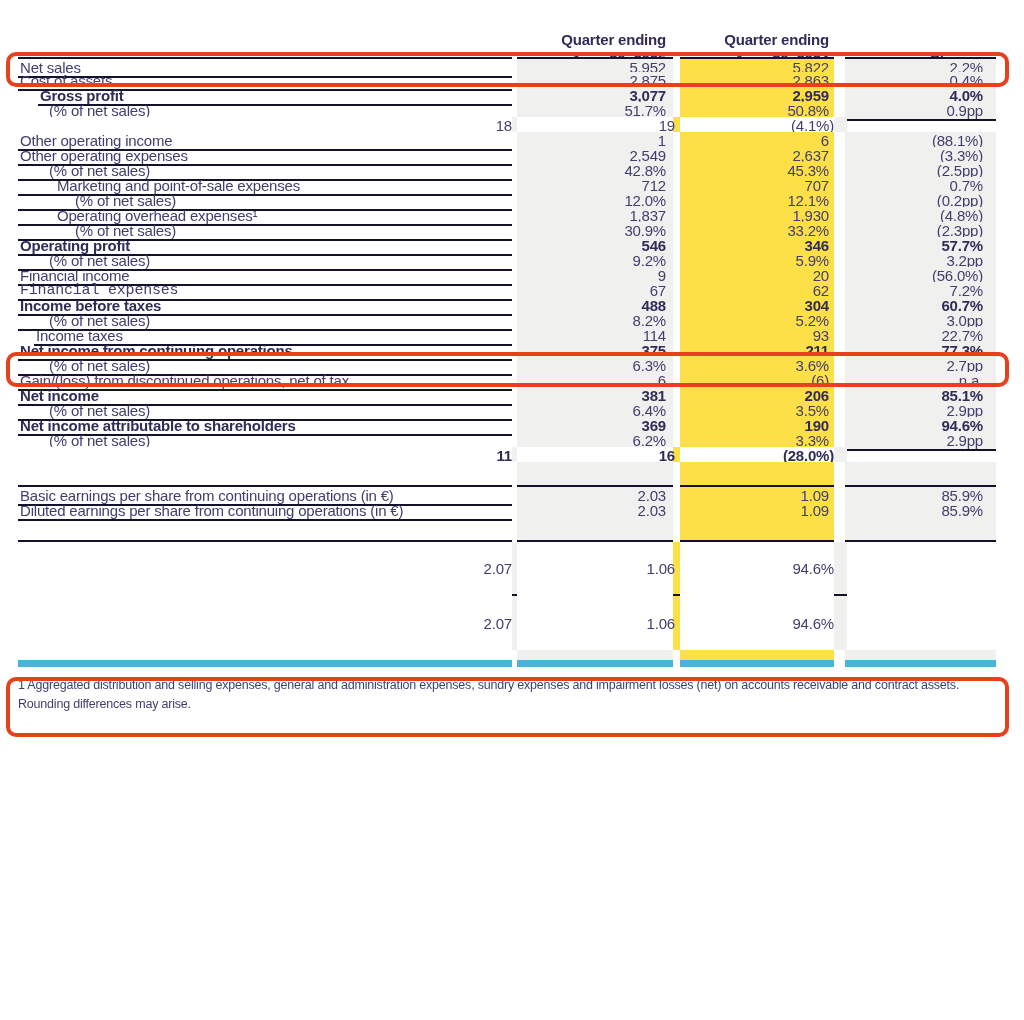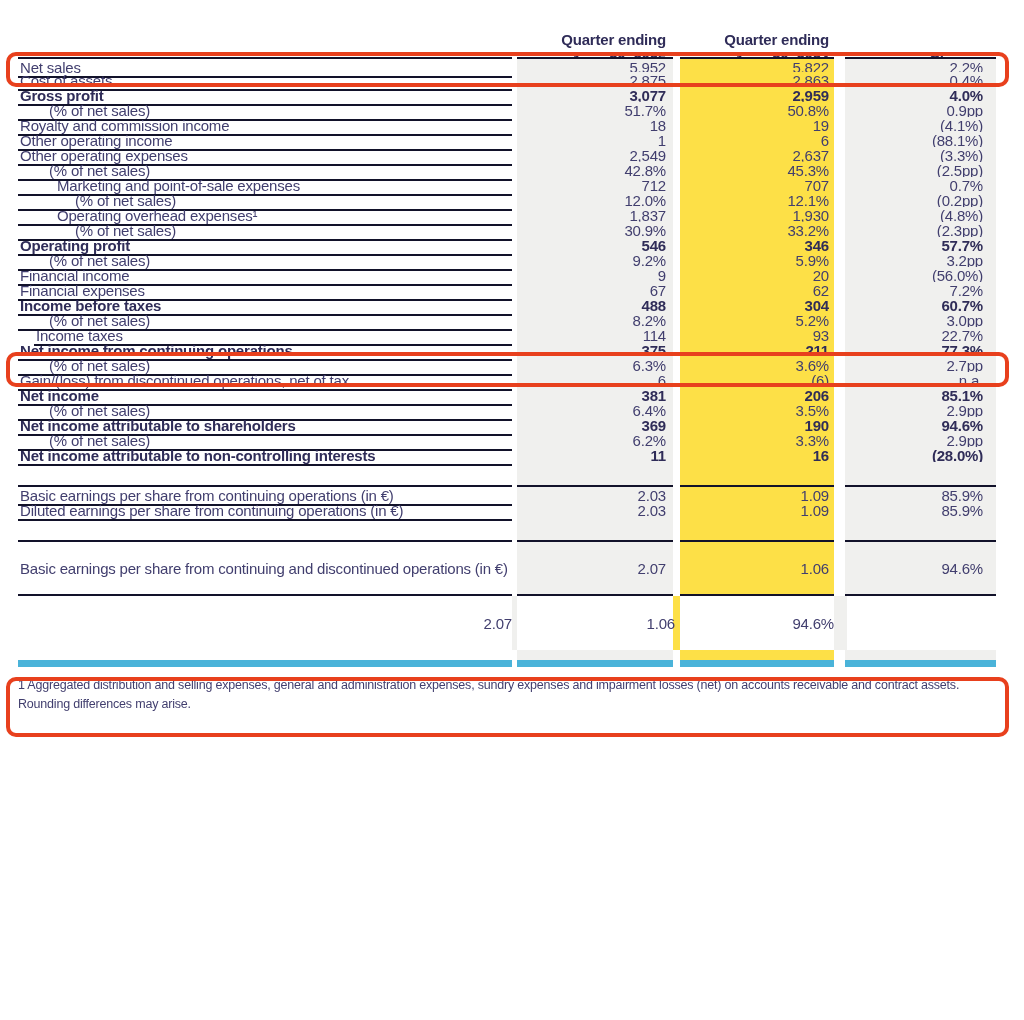--- a/index.html
+++ b/index.html
@@ -93,39 +93,38 @@
       <div class="grid-row row">
         <div class="cell lab" style="padding-left: 2px;">Cost of assets</div>
         <div class="gapc"></div>
         <div class="cell val v1 c1">2,875</div>
         <div class="gapc"></div>
         <div class="cell val v2 c2">2,863</div>
         <div class="gapc"></div>
         <div class="cell val v3 c3">0.4%</div>
       </div>
       <div class="grid-row row bold">
-        <div class="cell lab" style="padding-left: 2px;">Gross profit</div>
+        <div class="cell lab" style="padding-left: 2px; margin-left: 20px;">Gross profit</div>
         <div class="gapc"></div>
         <div class="cell val v1 c1">3,077</div>
         <div class="gapc"></div>
         <div class="cell val v2 c2">2,959</div>
         <div class="gapc"></div>
         <div class="cell val v3 c3">4.0%</div>
       </div>
       <div class="grid-row row">
         <div class="cell lab" style="padding-left: 31px;">(% of net sales)</div>
         <div class="gapc"></div>
         <div class="cell val v1 c1">51.7%</div>
         <div class="gapc"></div>
         <div class="cell val v2 c2">50.8%</div>
         <div class="gapc"></div>
         <div class="cell val v3 c3">0.9pp</div>
       </div>
       <div class="grid-row row">
-        <div class="cell lab" style="padding-left: 2px;">Royalty and commission income</div>
         <div class="gapc"></div>
         <div class="cell val v1 c1">18</div>
         <div class="gapc"></div>
         <div class="cell val v2 c2">19</div>
         <div class="gapc"></div>
         <div class="cell val v3 c3">(4.1%)</div>
       </div>
       <div class="grid-row row">
         <div class="cell lab" style="padding-left: 2px;">Other operating income</div>
         <div class="gapc"></div>
@@ -210,21 +209,21 @@
       <div class="grid-row row">
         <div class="cell lab" style="padding-left: 2px; text-align: right;">Financial income</div>
         <div class="gapc"></div>
         <div class="cell val v1 c1">9</div>
         <div class="gapc"></div>
         <div class="cell val v2 c2">20</div>
         <div class="gapc"></div>
         <div class="cell val v3 c3">(56.0%)</div>
       </div>
       <div class="grid-row row">
-        <div class="cell lab" style="padding-left: 2px;">Financial expenses</div>
+        <div class="cell lab" style="padding-left: 2px; font-family: Liberation Mono, monospace;">Financial expenses</div>
         <div class="gapc"></div>
         <div class="cell val v1 c1">67</div>
         <div class="gapc"></div>
         <div class="cell val v2 c2">62</div>
         <div class="gapc"></div>
         <div class="cell val v3 c3">7.2%</div>
       </div>
       <div class="grid-row row bold">
         <div class="cell lab" style="padding-left: 2px;">Income before taxes</div>
         <div class="gapc"></div>
@@ -309,21 +308,20 @@
       <div class="grid-row row">
         <div class="cell lab" style="padding-left: 31px;">(% of net sales)</div>
         <div class="gapc"></div>
         <div class="cell val v1 c1">6.2%</div>
         <div class="gapc"></div>
         <div class="cell val v2 c2">3.3%</div>
         <div class="gapc"></div>
         <div class="cell val v3 c3">2.9pp</div>
       </div>
       <div class="grid-row row bold">
-        <div class="cell lab" style="padding-left: 2px;">Net income attributable to non-controlling interests</div>
         <div class="gapc"></div>
         <div class="cell val v1 c1">11</div>
         <div class="gapc"></div>
         <div class="cell val v2 c2">16</div>
         <div class="gapc"></div>
         <div class="cell val v3 c3">(28.0%)</div>
       </div>
       <div class="grid-row row spacer">
         <div class="cell"></div>
         <div class="gapc"></div>
@@ -354,21 +352,20 @@
       <div class="grid-row row spacer">
         <div class="cell"></div>
         <div class="gapc"></div>
         <div class="cell c1"></div>
         <div class="gapc"></div>
         <div class="cell c2"></div>
         <div class="gapc"></div>
         <div class="cell c3"></div>
       </div>
       <div class="grid-row row tall">
-        <div class="cell lab" style="padding-left: 2px;">Basic earnings per share from continuing and discontinued operations (in €)</div>
         <div class="gapc"></div>
         <div class="cell val v1 c1">2.07</div>
         <div class="gapc"></div>
         <div class="cell val v2 c2">1.06</div>
         <div class="gapc"></div>
         <div class="cell val v3 c3">94.6%</div>
       </div>
       <div class="grid-row row tall noline">
         <div class="gapc"></div>
         <div class="cell val v1 c1">2.07</div>

